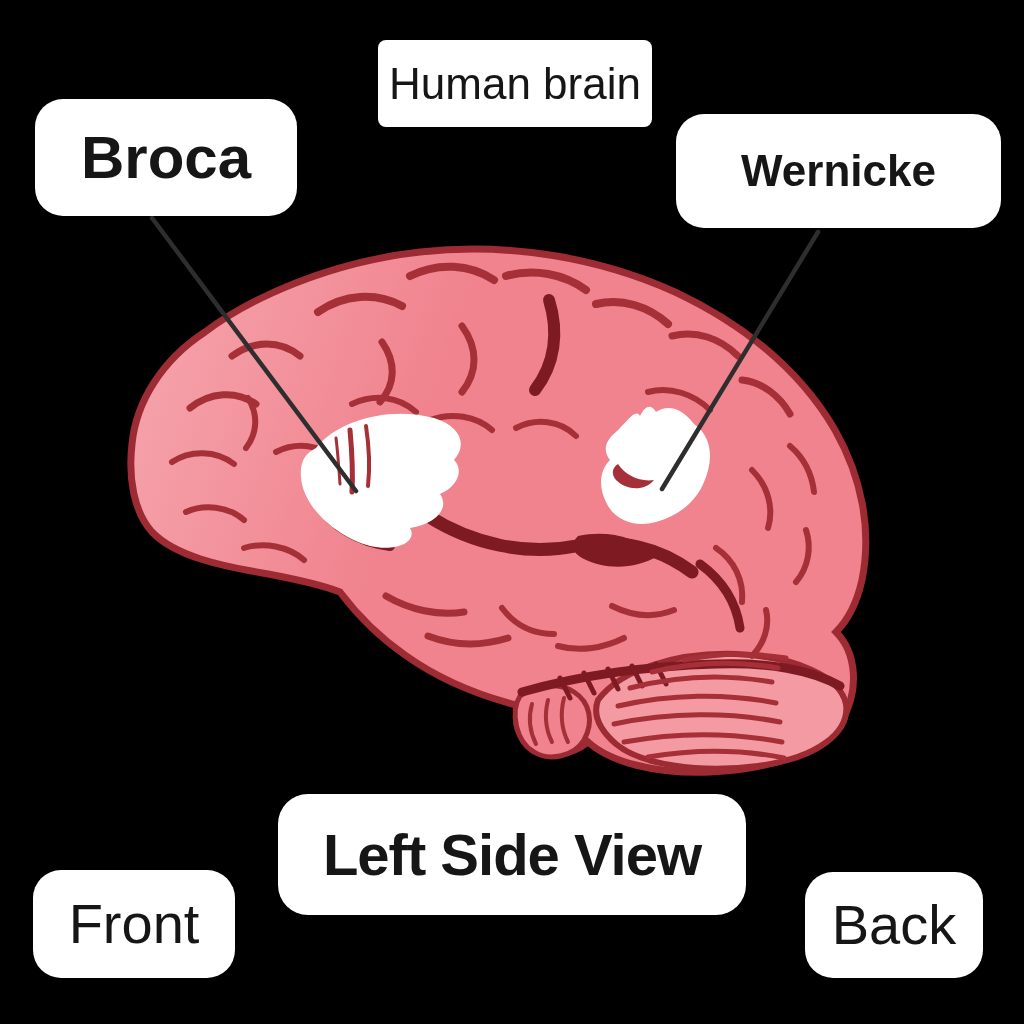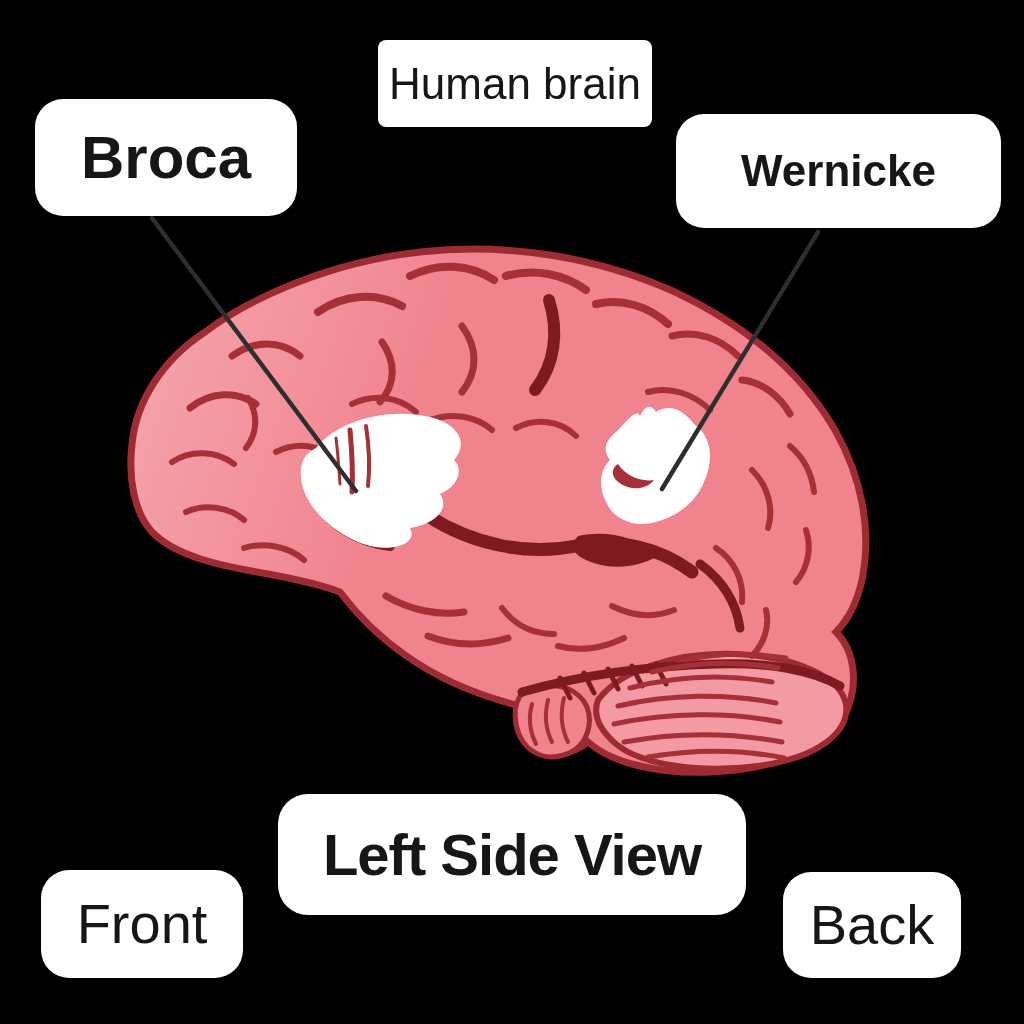--- a/index.html
+++ b/index.html
@@ -11,22 +11,22 @@
   .stage svg{position:absolute;left:0;top:0;}
   .pill{
     position:absolute;display:flex;align-items:center;justify-content:center;
     background:var(--color-label-bg,#fff);color:var(--color-label-text,#1a1a1a);
     border-radius:28px;line-height:1;white-space:nowrap;
   }
   .pill-title   {left:378px;top:40px;width:274px;height:87px;font-size:44px;font-weight:400;border-radius:8px;}
   .pill-broca   {left:35px;top:99px;width:262px;height:117px;font-size:60px;font-weight:700;}
   .pill-wernicke{left:676px;top:114px;width:325px;height:114px;font-size:44px;font-weight:700;}
   .pill-caption {left:278px;top:794px;width:468px;height:121px;font-size:58px;font-weight:700;border-radius:30px;letter-spacing:-1px;}
-  .pill-front   {left:41px;top:870px;width:202px;height:108px;font-size:56px;font-weight:400;}
-  .pill-back    {left:783px;top:872px;width:178px;height:106px;font-size:56px;font-weight:400;}
+  .pill-front   {left:33px;top:870px;width:202px;height:108px;font-size:56px;font-weight:400;}
+  .pill-back    {left:805px;top:872px;width:178px;height:106px;font-size:56px;font-weight:400;}
 </style>
 </head>
 <body>
 
 <div class="stage">
 
   <svg width="1024" height="1024" viewBox="0 0 1024 1024">
     <defs>
       <linearGradient id="brainGrad" x1="0" y1="0" x2="1" y2="0.25">
         <stop offset="0" style="stop-color:var(--color-brain-pink-light,#F6A7AF)"></stop>

